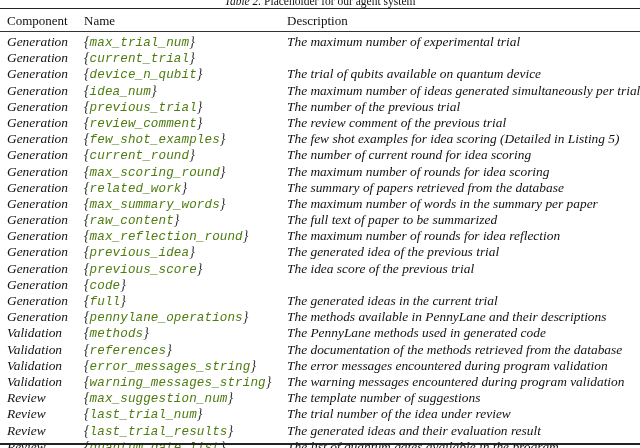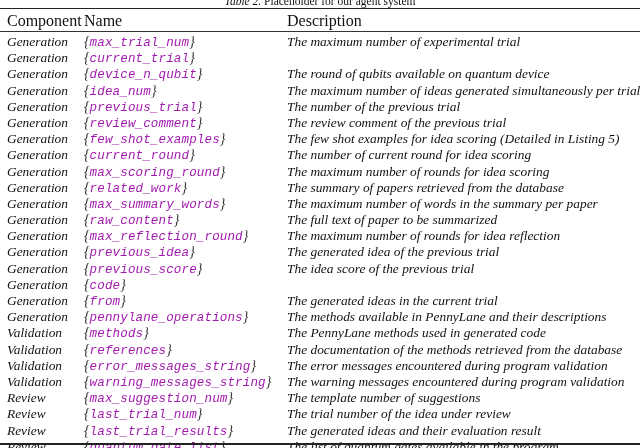--- a/index.html
+++ b/index.html
@@ -51,21 +51,21 @@
       top: 443px;
       height: 0;
       border-top: 2px solid #222;
     }
     .header {
       position: absolute;
       top: 12px;
       left: 0;
       width: 640px;
       height: 18px;
-      font-size: 16px;
+      font-size: 13px;
       line-height: 18px;
       text-decoration: underline;
     }
     .cell {
       position: absolute;
       white-space: nowrap;
     }
     .c-comp { left: 7px; }
     .c-name { left: 84px; }
     .c-desc { left: 287px; }
@@ -78,21 +78,21 @@
     .row {
       position: relative;
       height: 16.2px;
       font-size: 13.4px;
       line-height: 16.2px;
       font-style: italic;
     }
     .mono {
       font-family: "Liberation Mono", "DejaVu Sans Mono", monospace;
       font-size: 12.6px;
-      color: #a21caf;
+      color: #4d7c0f;
       letter-spacing: 0.1px;
     }
     .brace {
       font-family: "Liberation Serif", "DejaVu Serif", serif;
       font-size: 14px;
       color: #333;
     }
   </style>
 </head>
 <body>
@@ -117,21 +117,21 @@
       <span class="cell c-name"><span class="brace">{</span><span class="mono">max_trial_num</span><span class="brace">}</span></span>
       <span class="cell c-desc">The maximum number of experimental trial</span>
     </div>
     <div class="row">
       <span class="cell c-comp">Generation</span>
       <span class="cell c-name"><span class="brace">{</span><span class="mono">current_trial</span><span class="brace">}</span></span>
     </div>
     <div class="row">
       <span class="cell c-comp">Generation</span>
       <span class="cell c-name"><span class="brace">{</span><span class="mono">device_n_qubit</span><span class="brace">}</span></span>
-      <span class="cell c-desc">The round of qubits available on quantum device</span>
+      <span class="cell c-desc">The trial of qubits available on quantum device</span>
     </div>
     <div class="row">
       <span class="cell c-comp">Generation</span>
       <span class="cell c-name"><span class="brace">{</span><span class="mono">idea_num</span><span class="brace">}</span></span>
       <span class="cell c-desc">The maximum number of ideas generated simultaneously per trial</span>
     </div>
     <div class="row">
       <span class="cell c-comp">Generation</span>
       <span class="cell c-name"><span class="brace">{</span><span class="mono">previous_trial</span><span class="brace">}</span></span>
       <span class="cell c-desc">The number of the previous trial</span>
@@ -185,21 +185,21 @@
       <span class="cell c-comp">Generation</span>
       <span class="cell c-name"><span class="brace">{</span><span class="mono">previous_score</span><span class="brace">}</span></span>
       <span class="cell c-desc">The idea score of the previous trial</span>
     </div>
     <div class="row">
       <span class="cell c-comp">Generation</span>
       <span class="cell c-name"><span class="brace">{</span><span class="mono">code</span><span class="brace">}</span></span>
     </div>
     <div class="row">
       <span class="cell c-comp">Generation</span>
-      <span class="cell c-name"><span class="brace">{</span><span class="mono">from</span><span class="brace">}</span></span>
+      <span class="cell c-name"><span class="brace">{</span><span class="mono">full</span><span class="brace">}</span></span>
       <span class="cell c-desc">The generated ideas in the current trial</span>
     </div>
     <div class="row">
       <span class="cell c-comp">Generation</span>
       <span class="cell c-name"><span class="brace">{</span><span class="mono">pennylane_operations</span><span class="brace">}</span></span>
       <span class="cell c-desc">The methods available in PennyLane and their descriptions</span>
     </div>
     <div class="row">
       <span class="cell c-comp">Validation</span>
       <span class="cell c-name"><span class="brace">{</span><span class="mono">methods</span><span class="brace">}</span></span>

